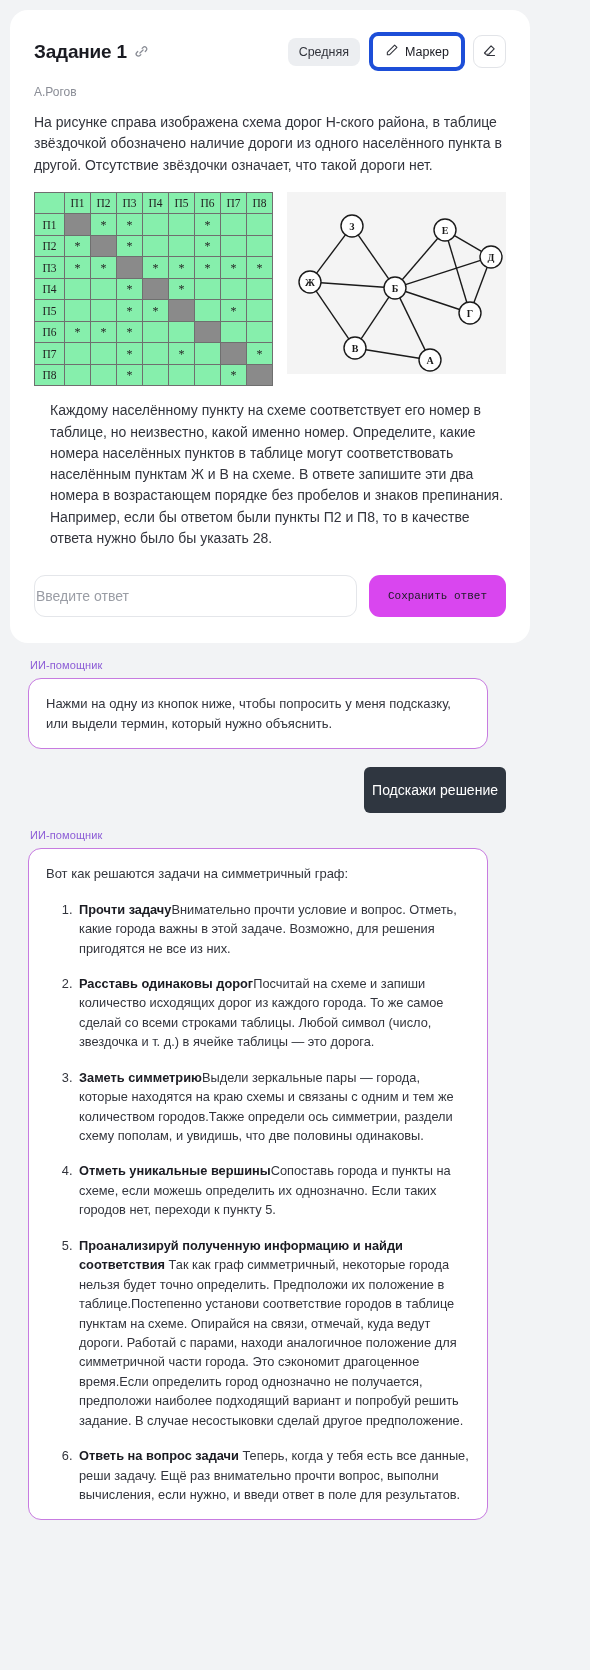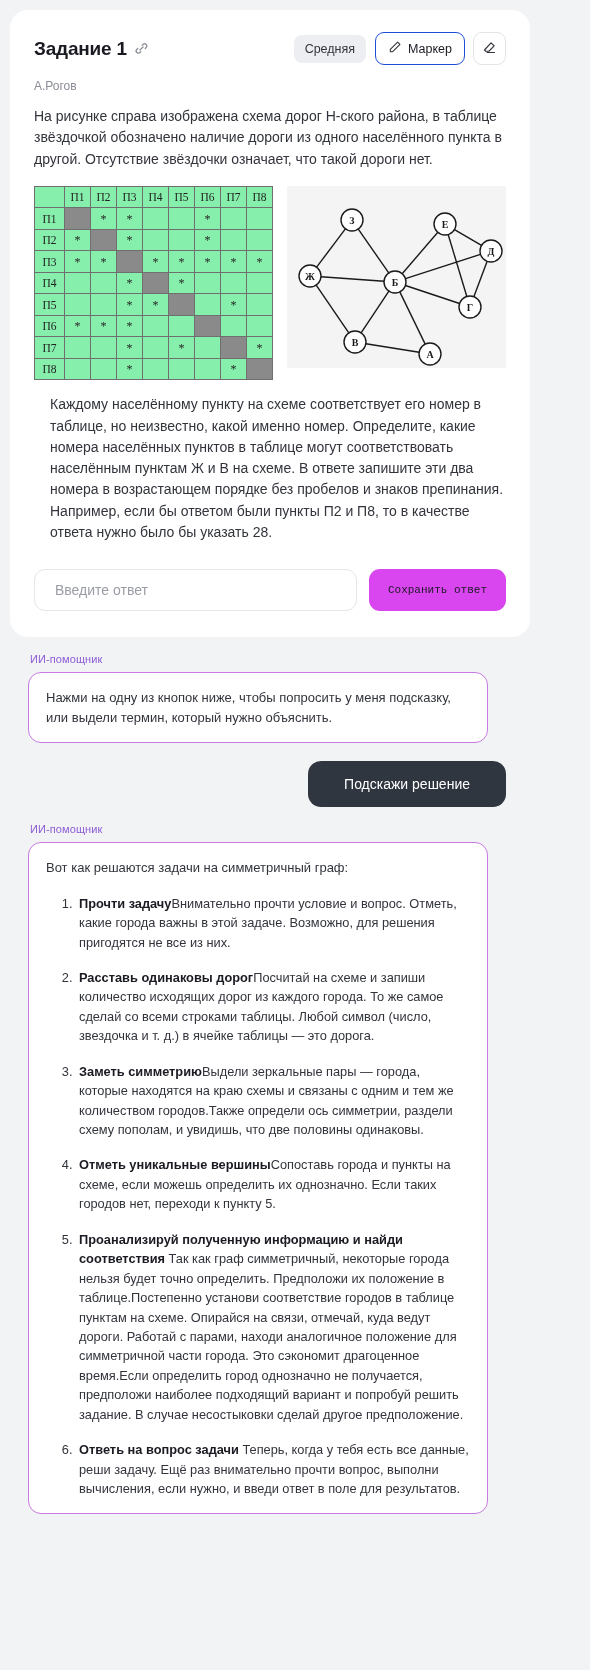--- a/index.html
+++ b/index.html
@@ -45,21 +45,21 @@
     border-radius: 8px;
     font-size: 12.5px;
     padding: 7px 11px;
     margin-right: 9px;
     white-space: nowrap;
   }
   .btn-marker {
     display: inline-flex;
     align-items: center;
     gap: 6px;
-    border: 1px solid #1d4ed8;
+    border: 4px solid #1d4ed8;
     border-radius: 9px;
     padding: 7px 12px;
     font-size: 12.5px;
     color: #1a1b22;
     background: #fff;
     cursor: pointer;
     white-space: nowrap;
     margin-right: 8px;
   }
   .btn-eraser {
@@ -133,21 +133,21 @@
   .answer-row {
     display: flex;
     gap: 12px;
     align-items: stretch;
     margin-top: 26px;
   }
   .answer-input {
     flex: 1;
     border: 1px solid #e4e6ea;
     border-radius: 11px;
-    padding: 12px 20px;
+    padding: 12px 1px;
     font-size: 14px;
     font-family: "Liberation Sans", sans-serif;
     color: #32343c;
     outline: none;
     background: #fff;
   }
   .answer-input::placeholder { color: #9a9da5; }
   .btn-save {
     background: #d946ef;
     border: none;
@@ -180,22 +180,22 @@
     margin-right: 32px;
   }
   .user-row {
     display: flex;
     justify-content: flex-end;
     margin: 18px 14px 0 0;
   }
   .user-bubble {
     background: #2f3640;
     color: #ffffff;
-    border-radius: 13px;
-    padding: 15px 36px;
+    border-radius: 6px;
+    padding: 15px 8px;
     font-size: 14px;
     cursor: pointer;
   }
 
   .ai-intro { margin-bottom: 6px; }
   ol.steps {
     margin: 0;
     padding-left: 30px;
   }
   ol.steps > li {

